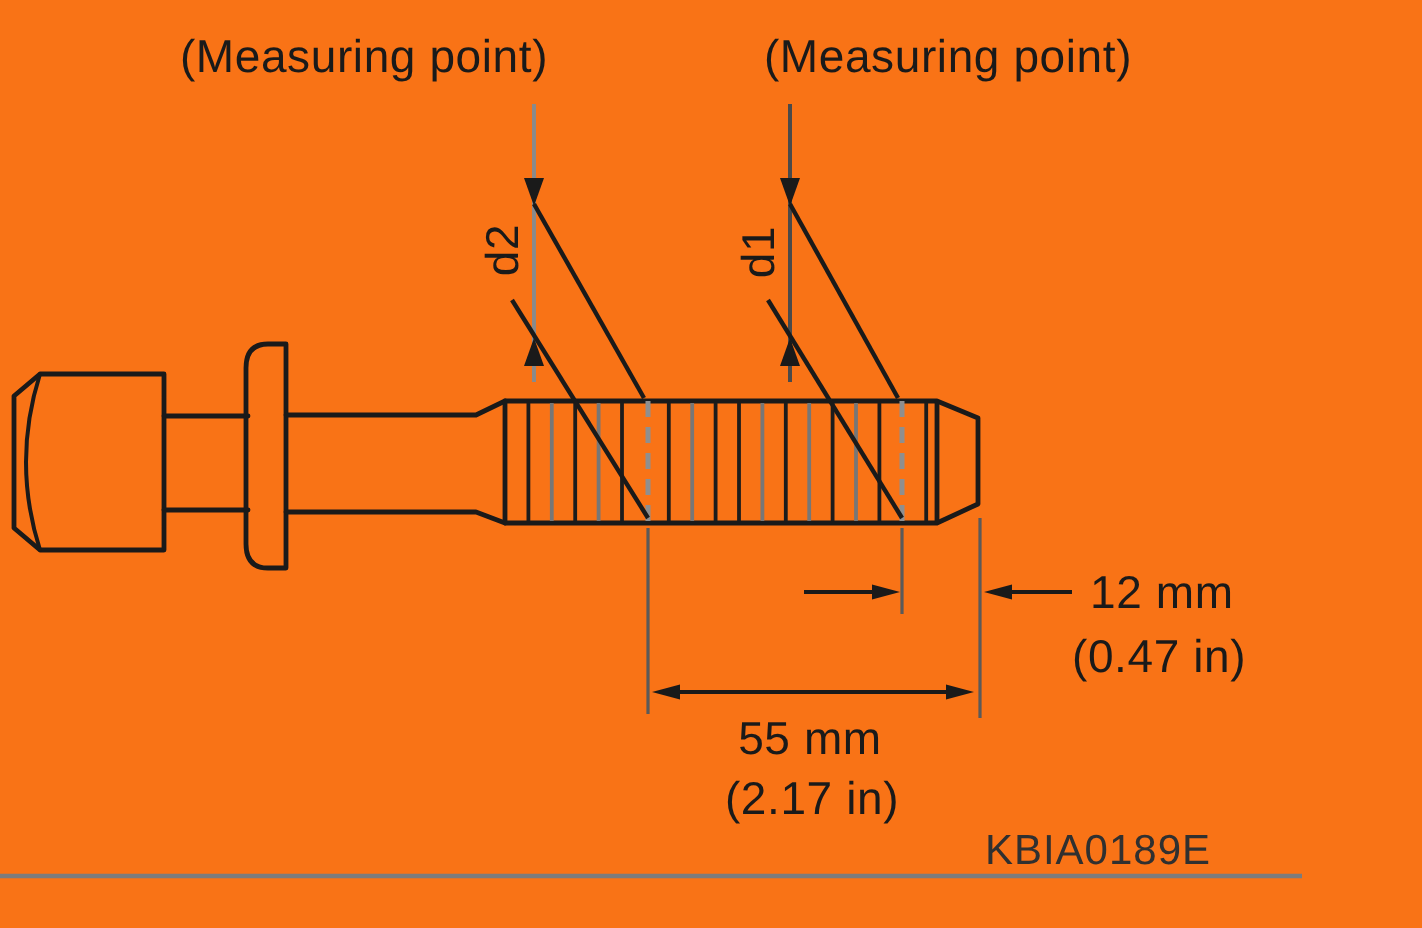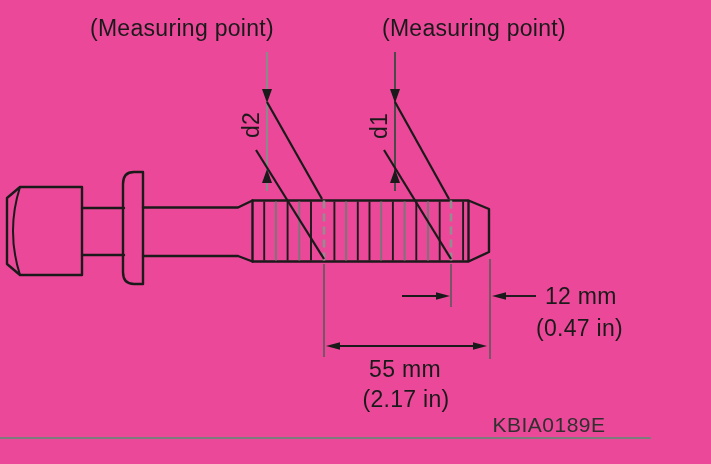--- a/index.html
+++ b/index.html
@@ -4,21 +4,21 @@
 <style>
   html, body {
     margin: 0;
     padding: 0;
     background: #ffffff;
   }
   .page {
     position: relative;
     width: 711px;
     height: 464px;
-    background: #ec4899;
+    background: #f97316;
     overflow: hidden;
     font-family: "Liberation Sans", sans-serif;
   }
   svg text {
     font-family: "Liberation Sans", sans-serif;
     fill: #1a1a1a;
   }
   .lbl  { font-size: 23px; letter-spacing: 0.3px; }
   .code { font-size: 21px; fill: #303030; letter-spacing: 0.5px; }
 </style>

